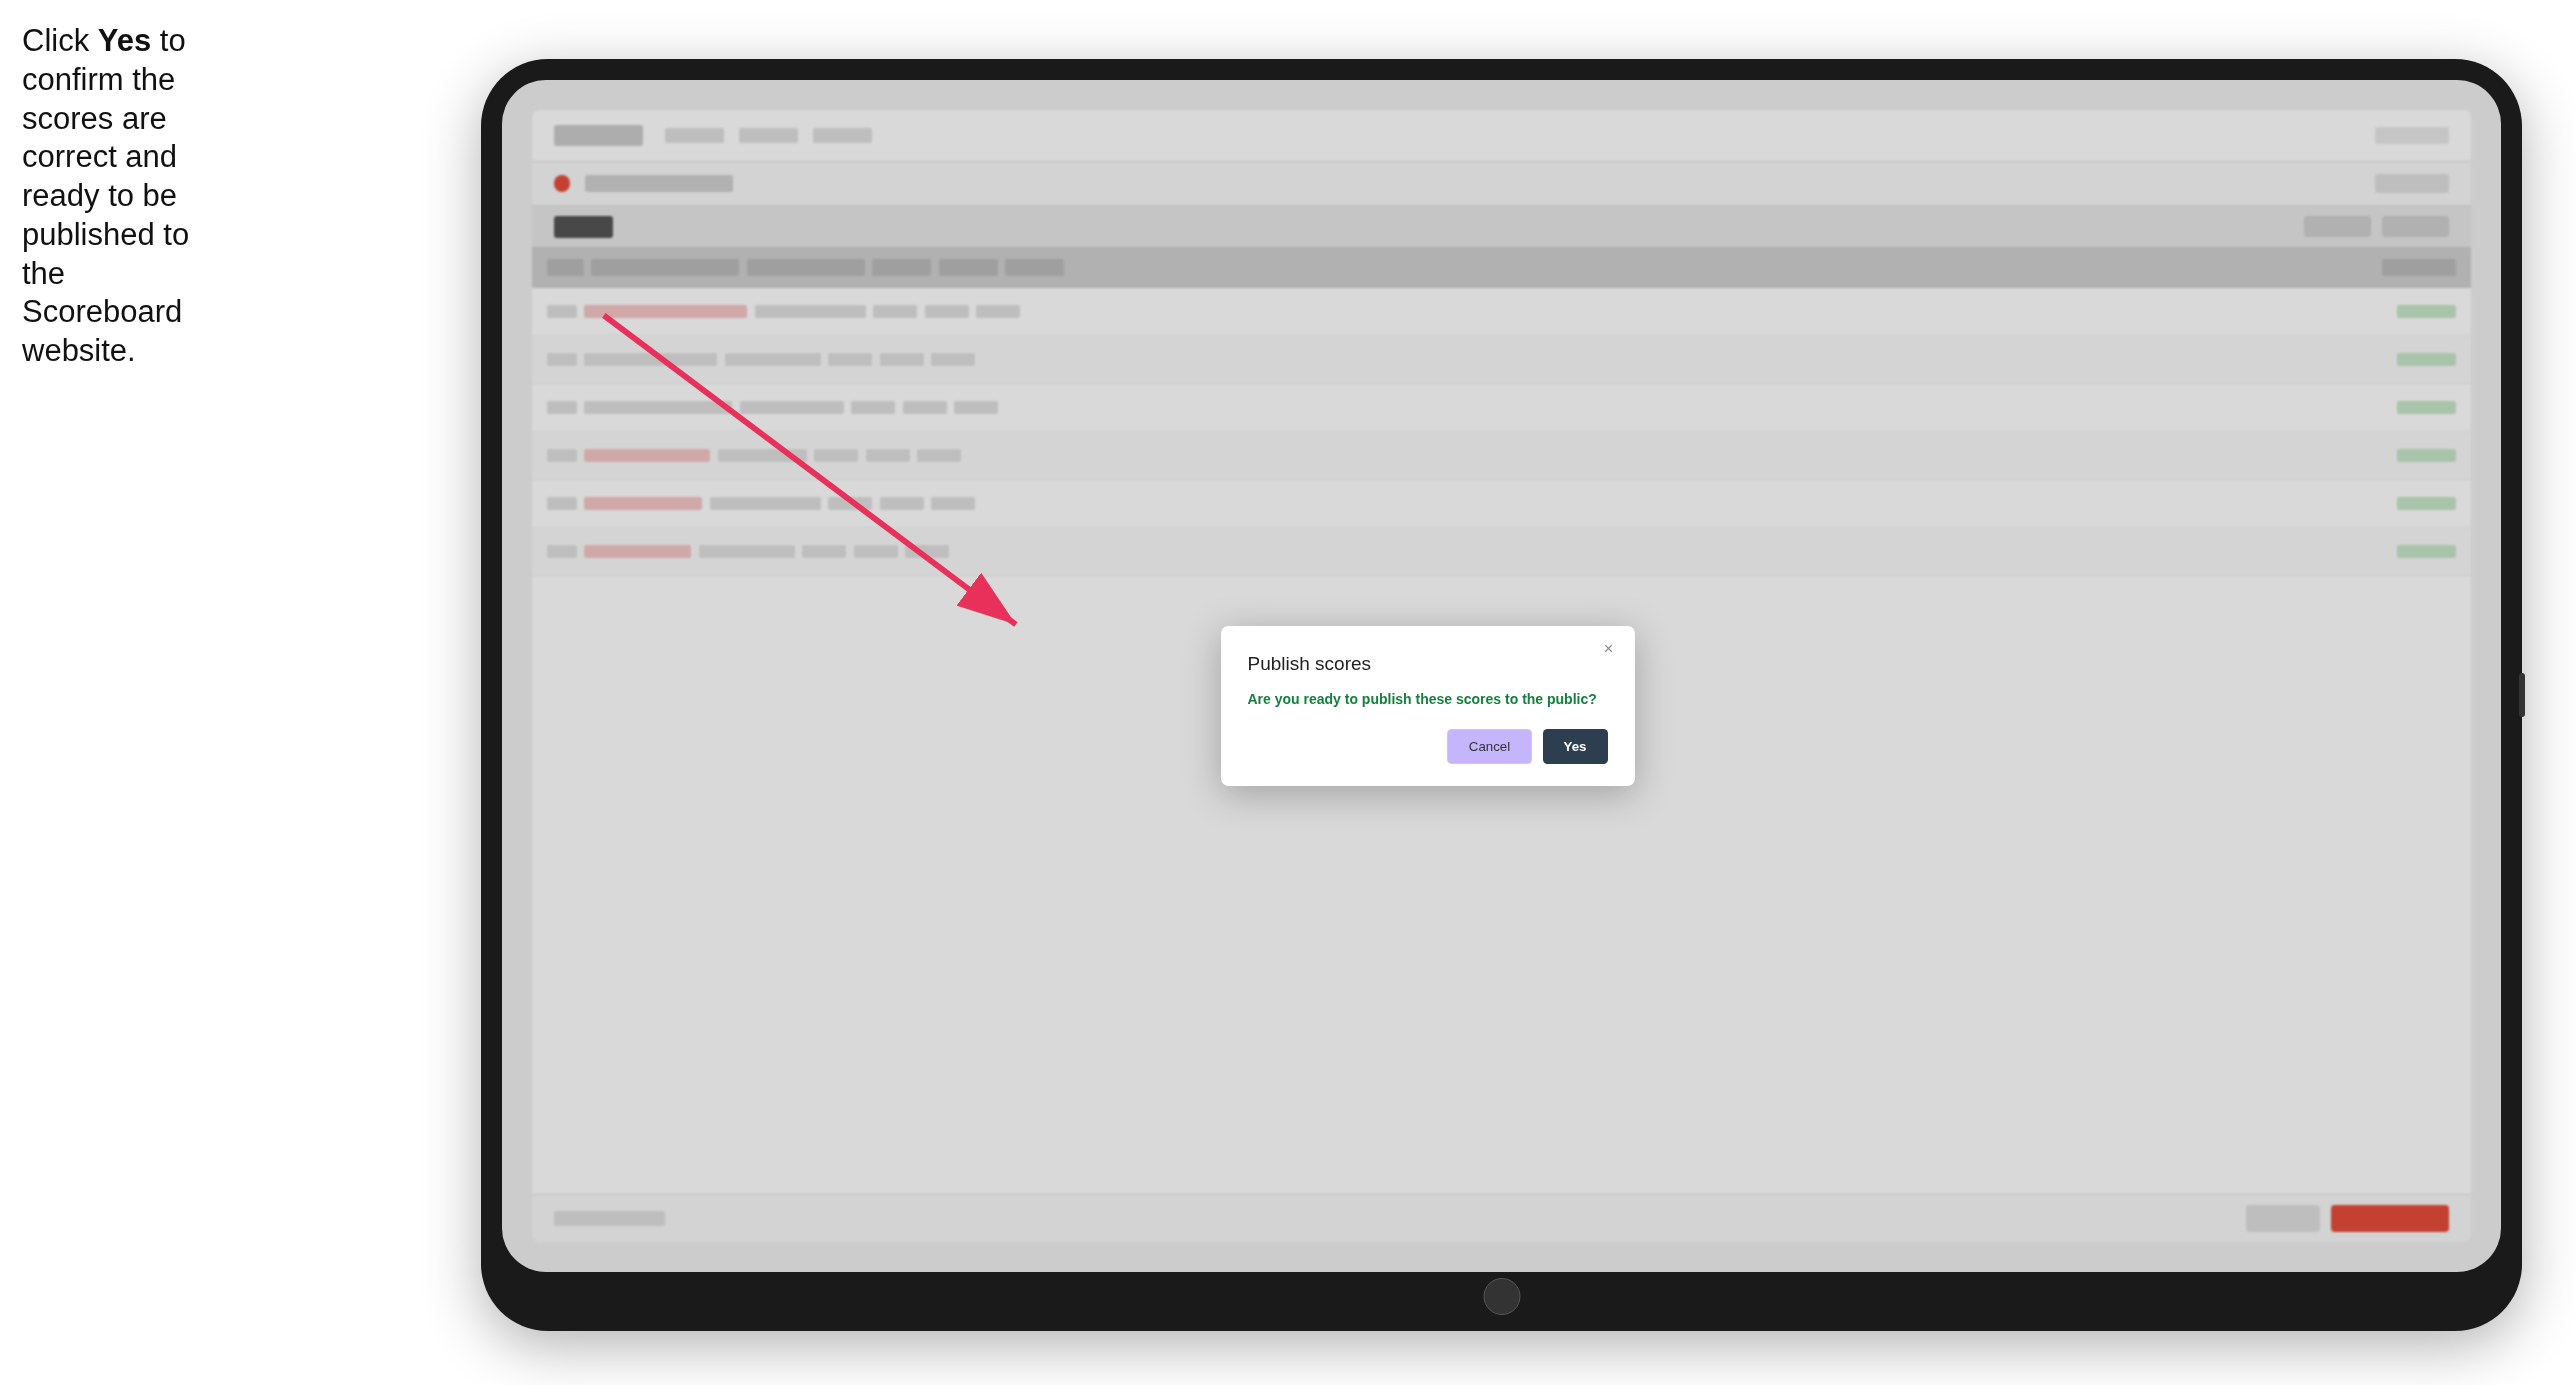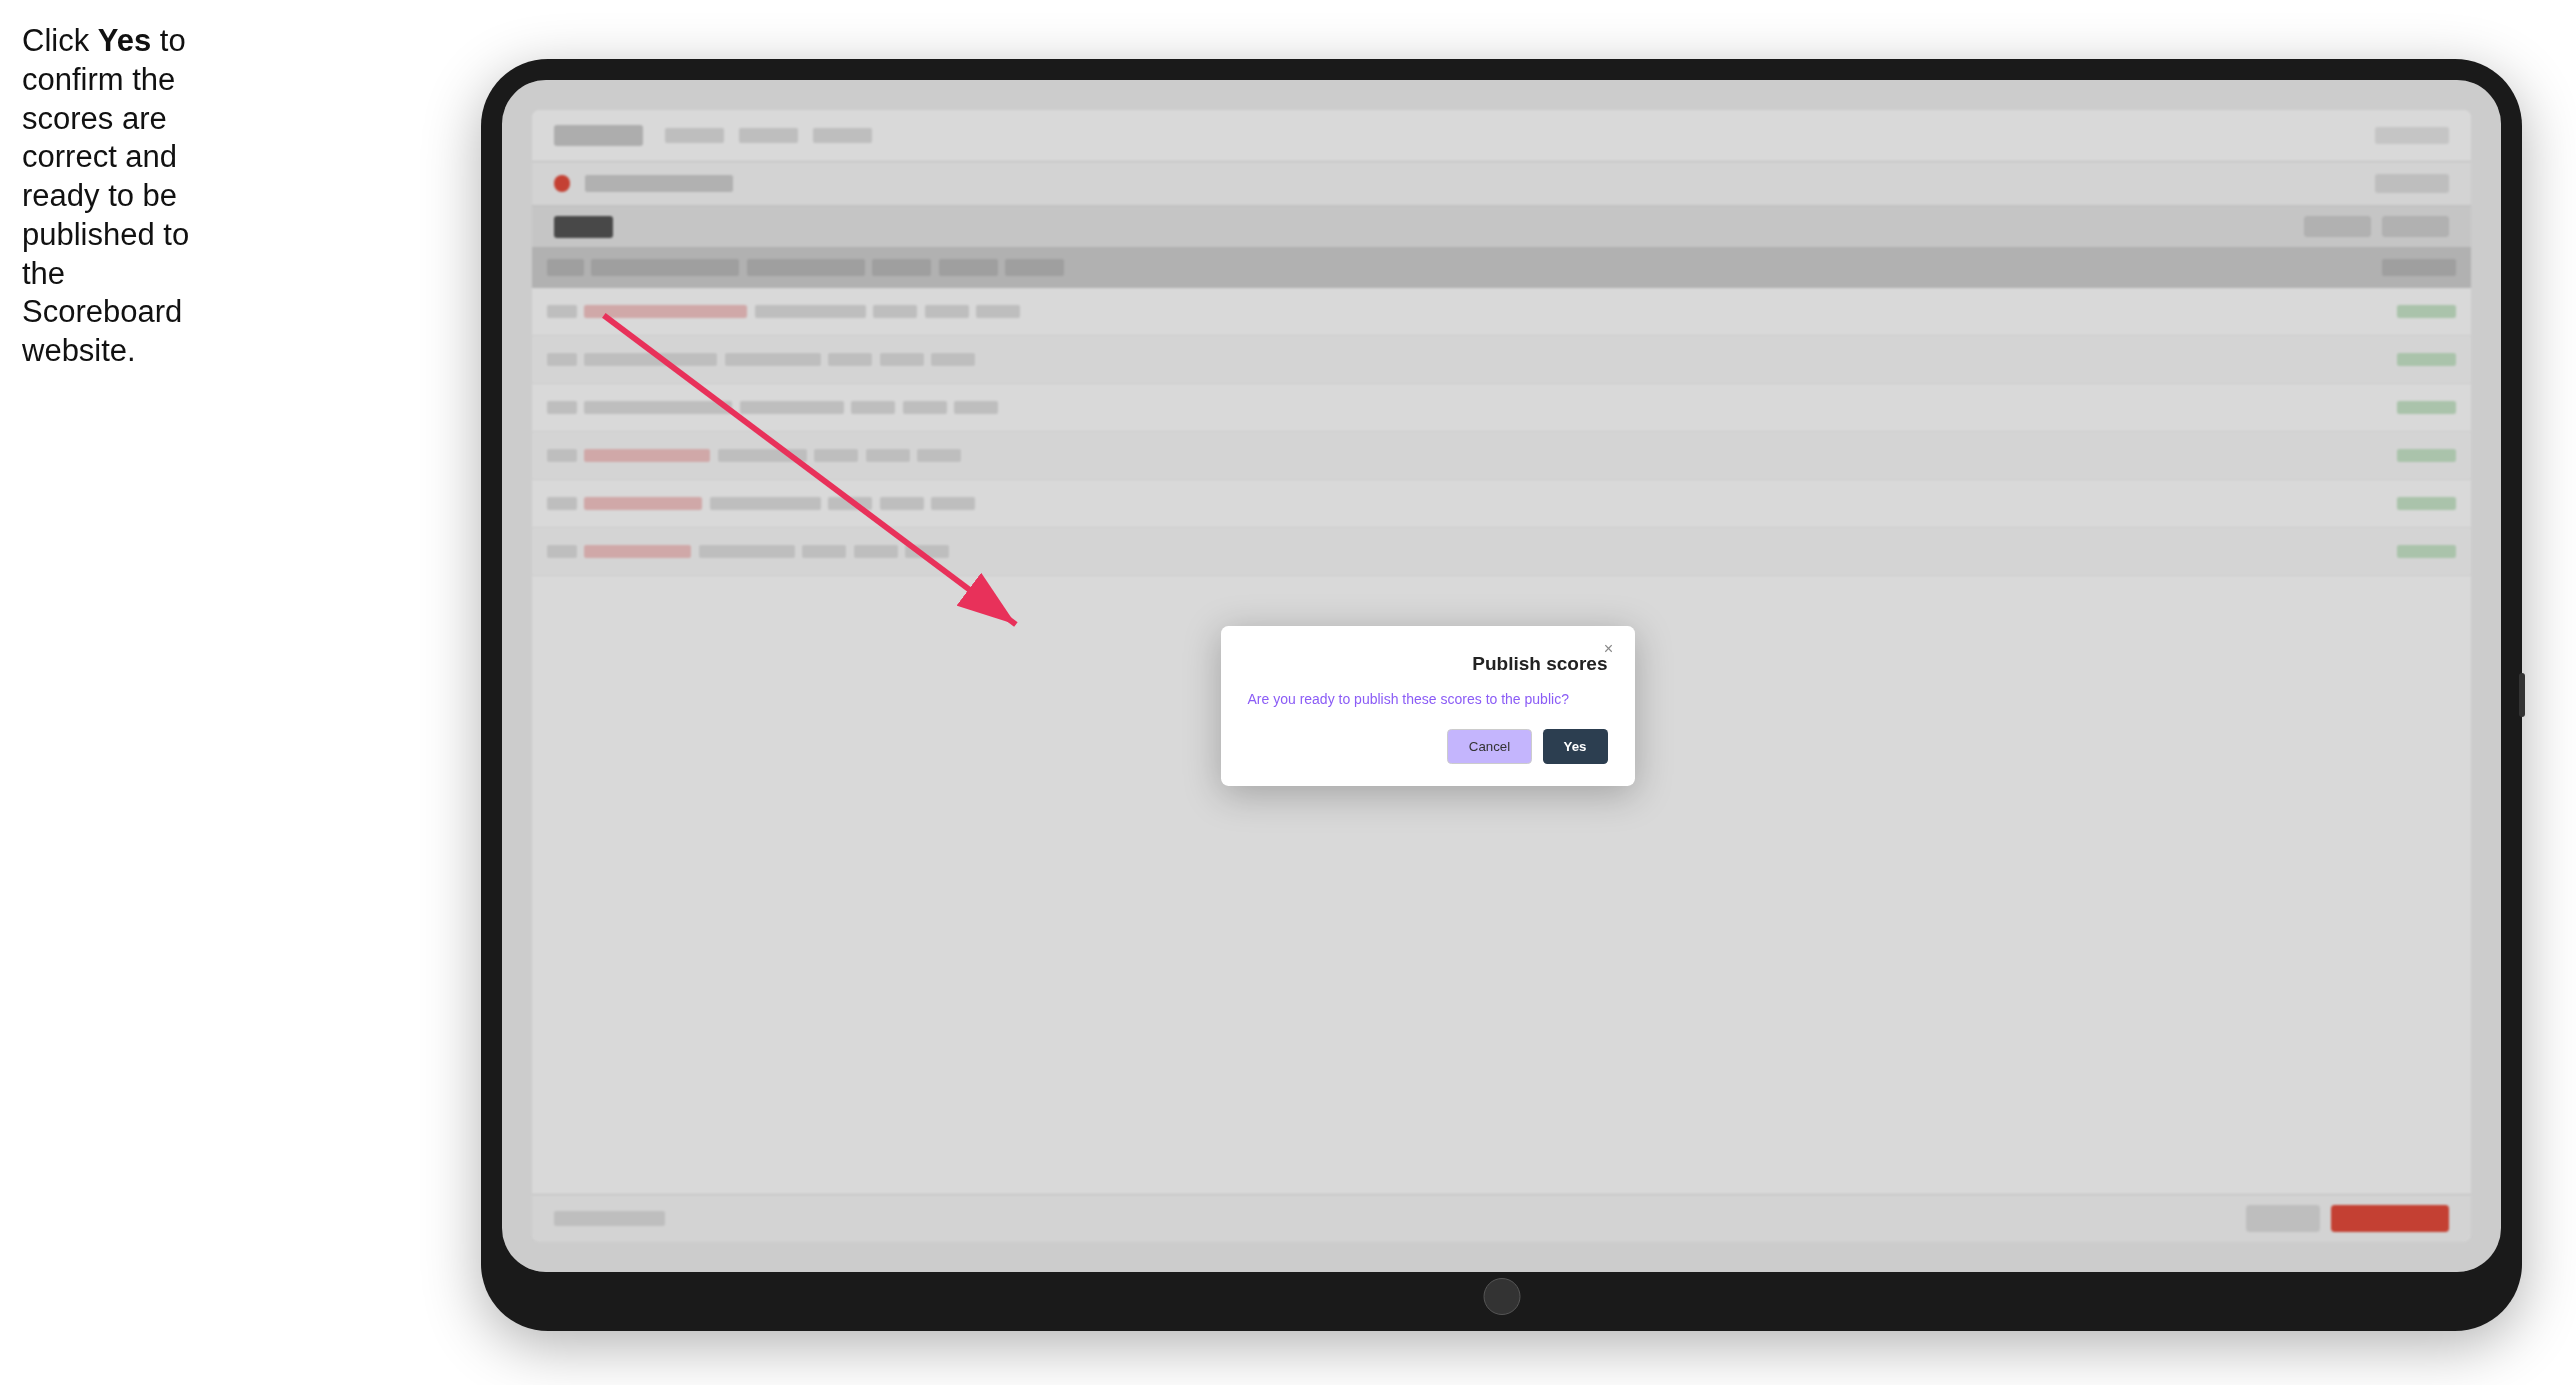--- a/index.html
+++ b/index.html
@@ -303,30 +303,30 @@
       align-items: center;
       justify-content: center;
       cursor: pointer;
       color: #888;
       font-size: 16.3px;
       line-height: 1;
     }
 
     .dialog-title {
       font-size: 19px;
-      font-weight: 700;
+      font-weight: 400;
       color: #222;
       margin-bottom: 16px;
-      text-align: right;
     }
 
     .dialog-message {
       font-size: 14px;
-      color: #8b5cf6;
+      color: #15803d;
       margin-bottom: 22px;
+      font-weight: bold;
     }
 
     .dialog-actions {
       display: flex;
       justify-content: flex-end;
       gap: 10.4px;
     }
 
     .btn-cancel {
       padding: 9px 21px;

